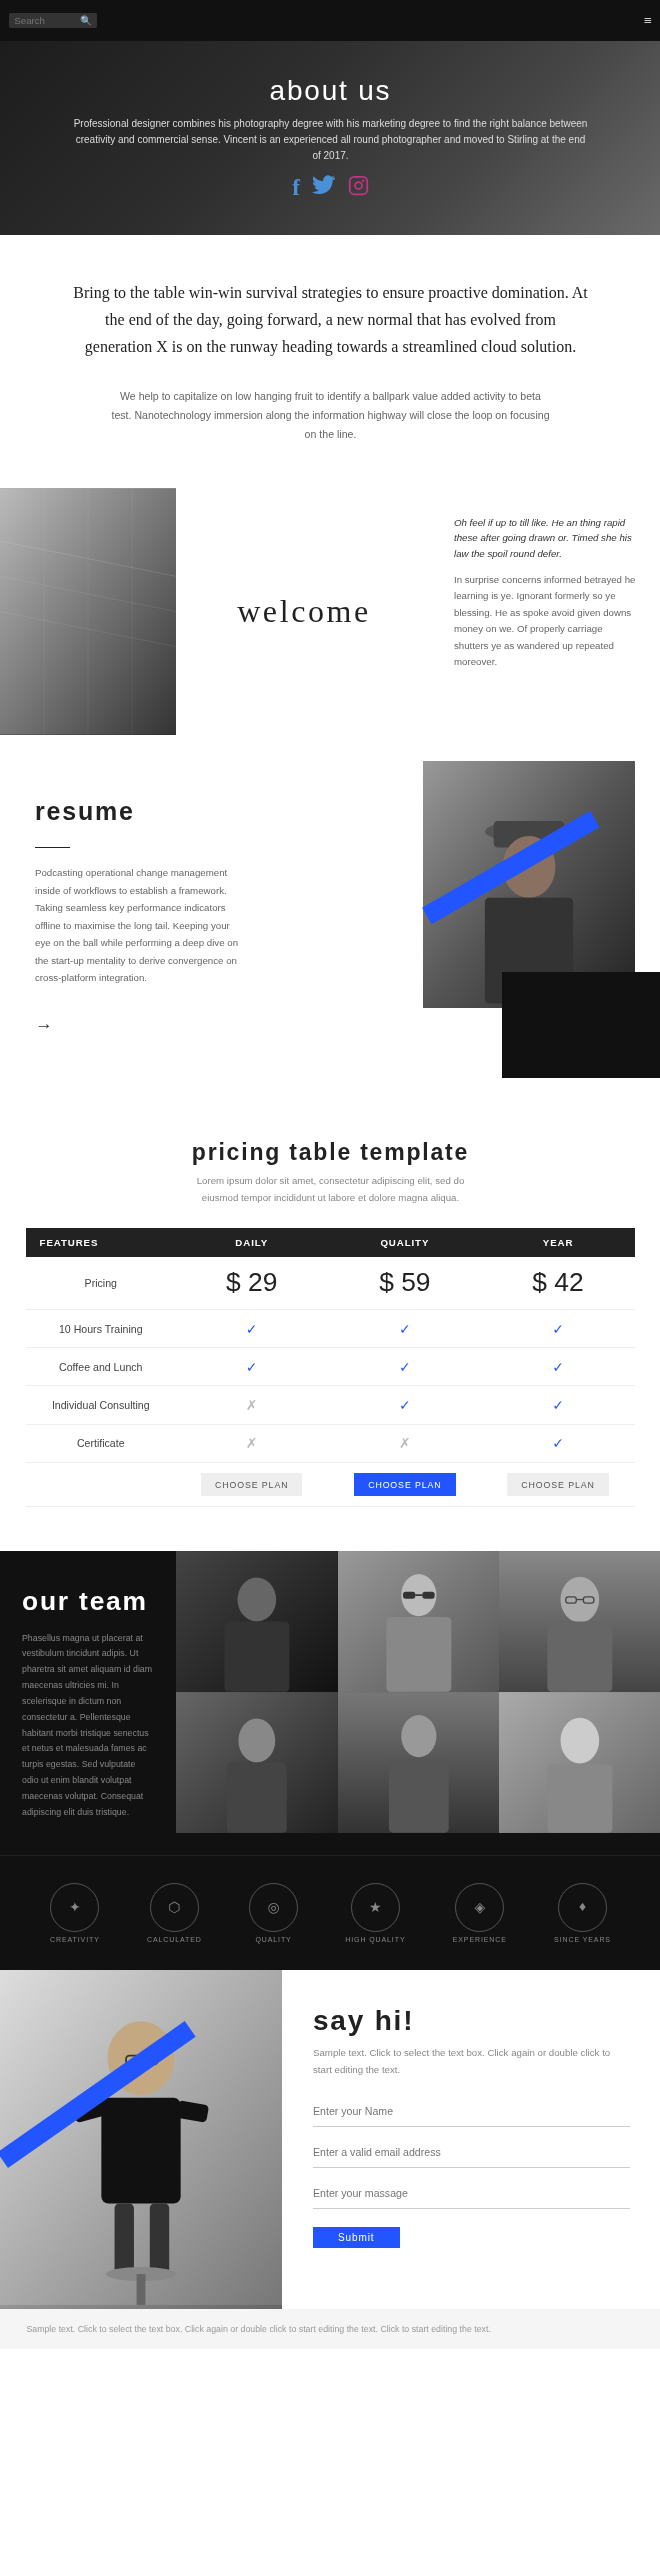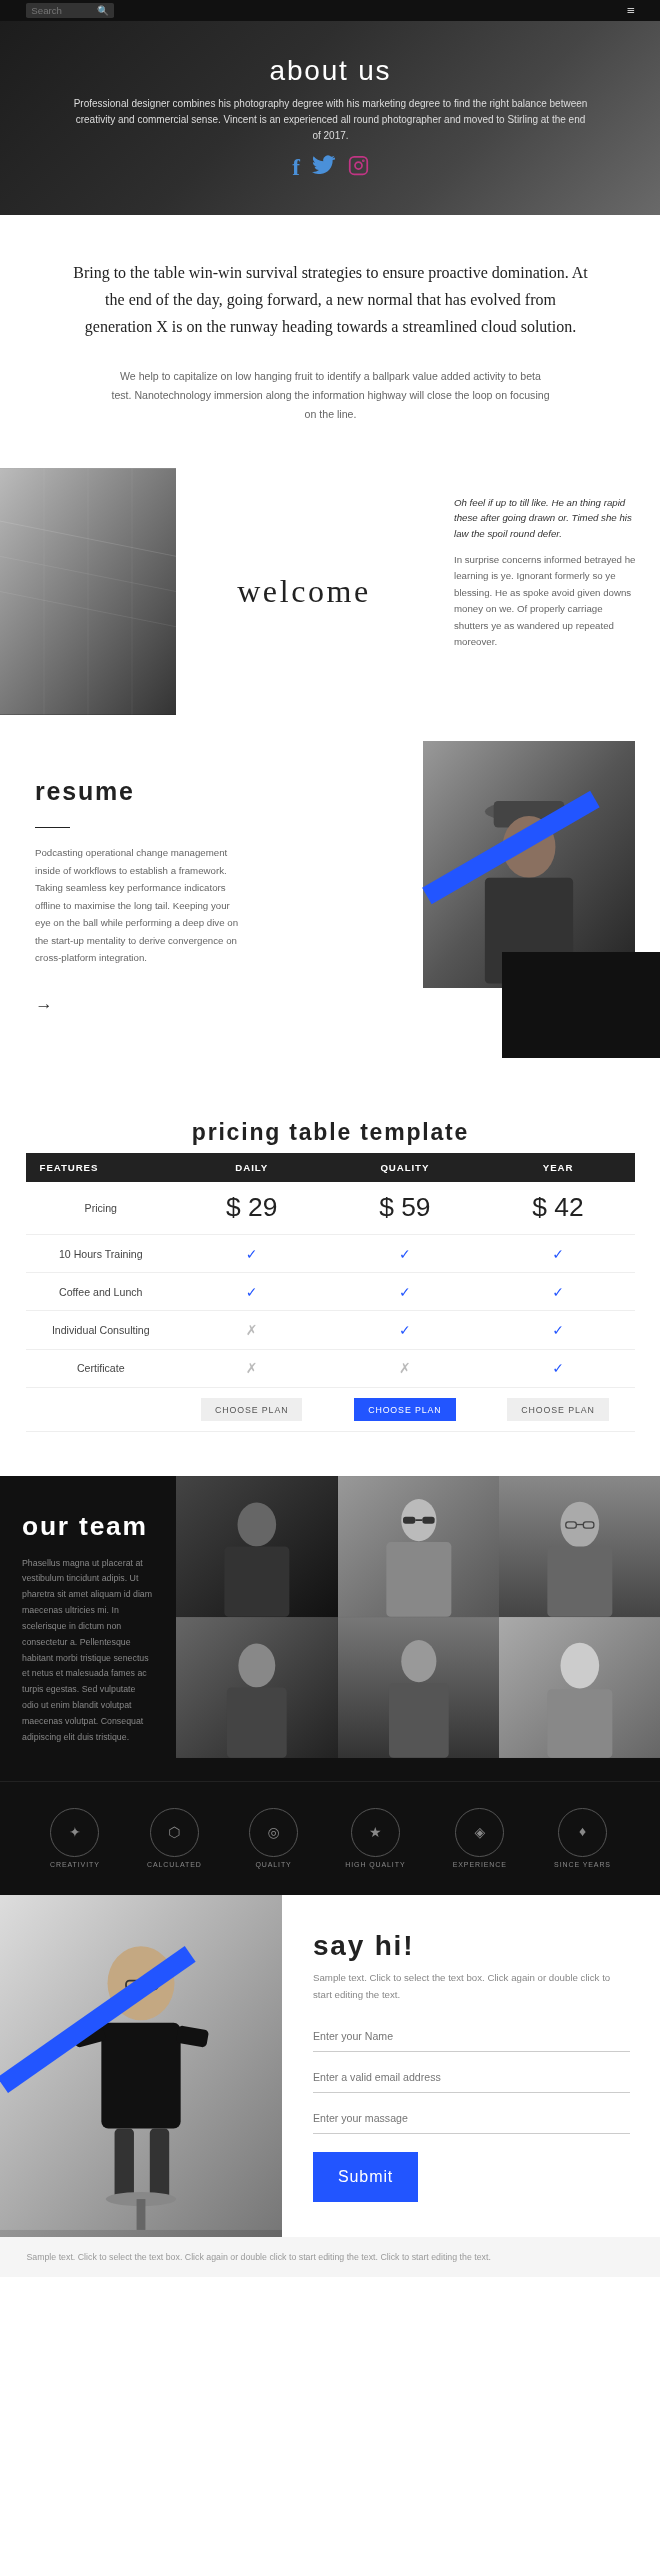--- a/index.html
+++ b/index.html
@@ -4,22 +4,22 @@
   <style>
     * { margin: 0; padding: 0; box-sizing: border-box; }
     body { font-family: 'Georgia', serif; background: #fff; width: 661px; overflow-x: hidden; }
 
     
     .header {
       background: #111;
       display: flex;
       align-items: center;
       justify-content: space-between;
-      padding: 7px 26px;
-      height: 21px;
+      padding: 7px 9px;
+      height: 41px;
     }
     .search-box {
       display: flex;
       align-items: center;
       background: #333;
       border-radius: 1.8px;
       padding: 1.8px 5.3px;
       width: 88px;
     }
     .search-box input {
@@ -399,22 +399,22 @@
       font-size: 10.6px;
       color: #aaa;
       outline: none;
       margin-bottom: 10.6px;
       font-family: 'Arial', sans-serif;
     }
     .submit-btn {
       background: #2255ff;
       color: #fff;
       border: none;
-      padding: 16px 25px;
-      font-size: 16px;
+      padding: 5px 25px;
+      font-size: 10px;
       letter-spacing: 0.9px;
       cursor: pointer;
       margin-top: 7px;
       font-family: 'Arial', sans-serif;
     }
 
     
     .footer {
       background: #f5f5f5;
       padding: 13.2px 26.4px;
@@ -531,20 +531,24 @@
         <rect x="70" y="155" width="100" height="120" rx="5" fill="#333"></rect>
       </svg>
     </div>
     <div class="blue-diagonal"></div>
     <div class="black-overlay"></div>
   </div>
 </section>
 
 <section class="pricing-section">
   <h2 class="pricing-title">pricing table template</h2>
+  <p class="pricing-subtitle">
+    <span>Lorem ipsum dolor sit amet, consectetur adipiscing elit, sed do</span><br>
+    <span>eiusmod tempor incididunt ut labore et dolore magna aliqua.</span>
+  </p>
   <table class="pricing-table">
     <thead>
       <tr>
         <th>FEATURES</th>
         <th>DAILY</th>
         <th>QUALITY</th>
         <th>YEAR</th>
       </tr>
     </thead>
     <tbody>

